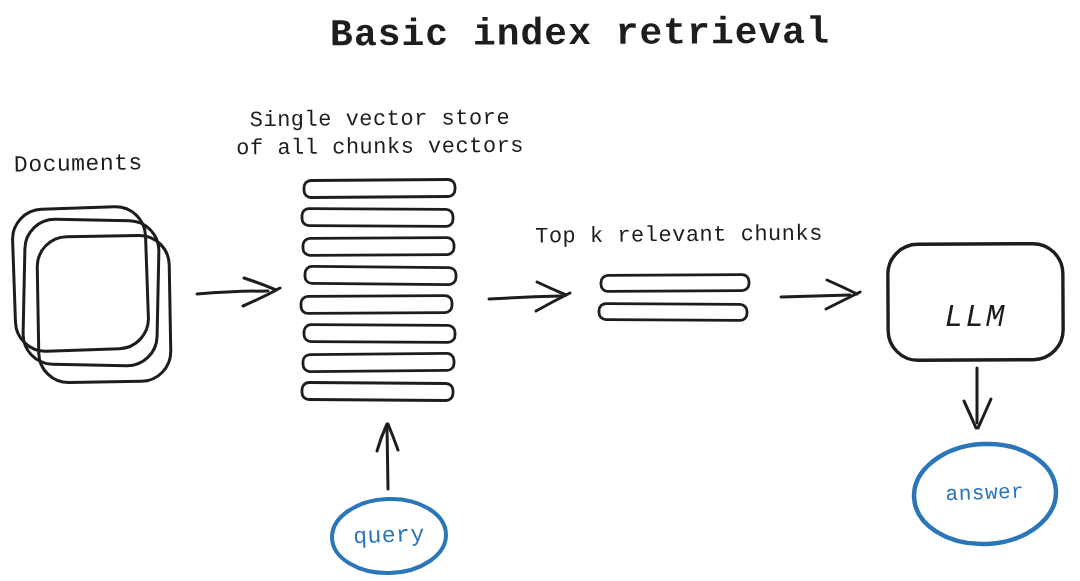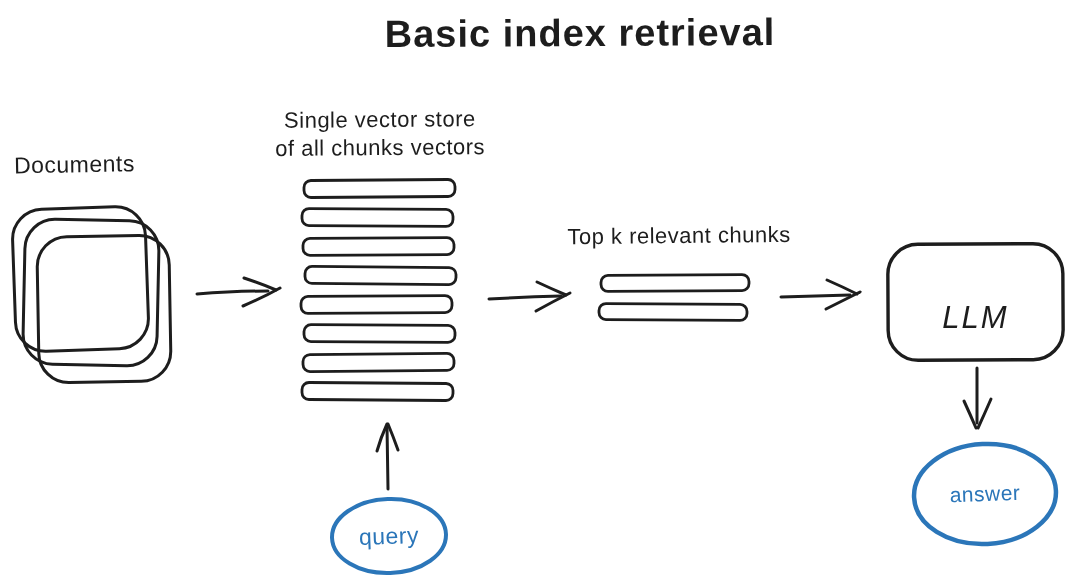--- a/index.html
+++ b/index.html
@@ -5,21 +5,21 @@
   :root{
     --ink:#1d1d1d;
     --accent:#2b76b9;
     --bg:#ffffff;
   }
   html,body{margin:0;padding:0;background:#fff;}
   #stage{
     position:relative;
     width:1080px;height:581px;
     background:var(--bg);
-    font-family:Liberation Sans, sans-serif;
+    font-family:Liberation Mono, monospace;
     color:var(--ink);
     overflow:hidden;
   }
   #sketch{position:absolute;left:0;top:0;}
   #sketch path, #sketch rect, #sketch ellipse{
     fill:none;
     stroke:var(--ink);
     stroke-linecap:round;
     stroke-linejoin:round;
   }

